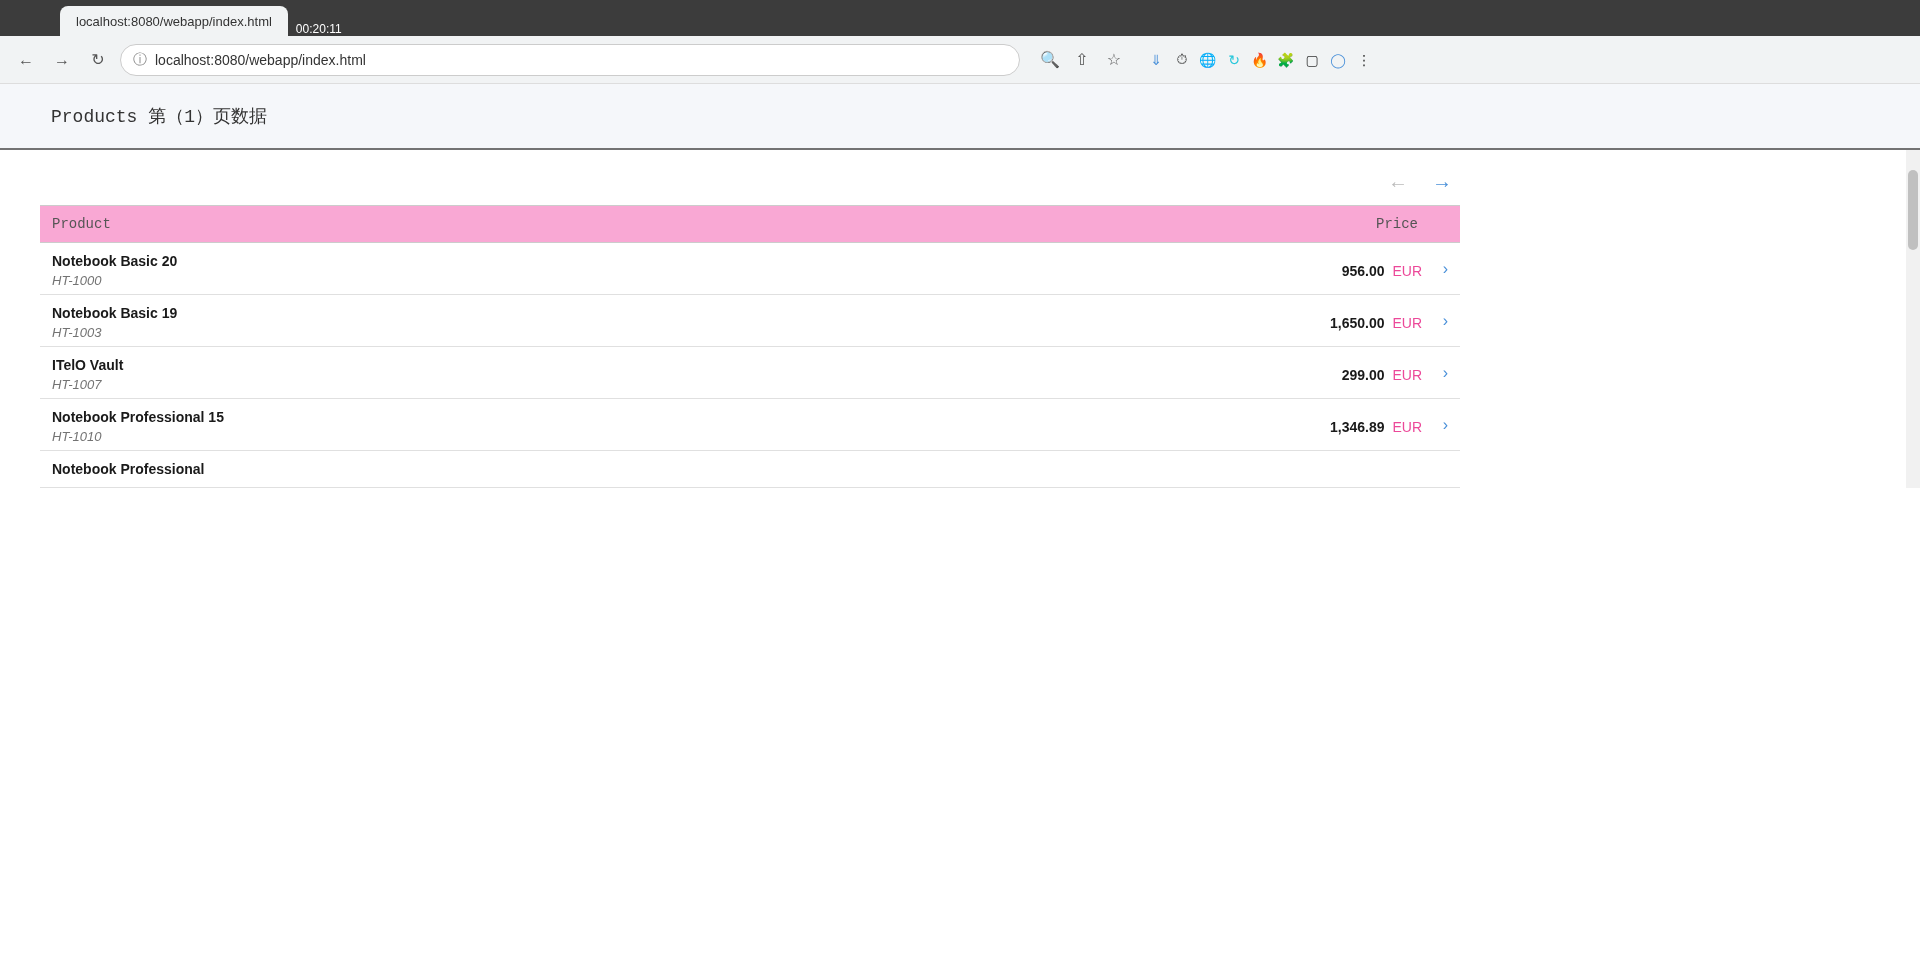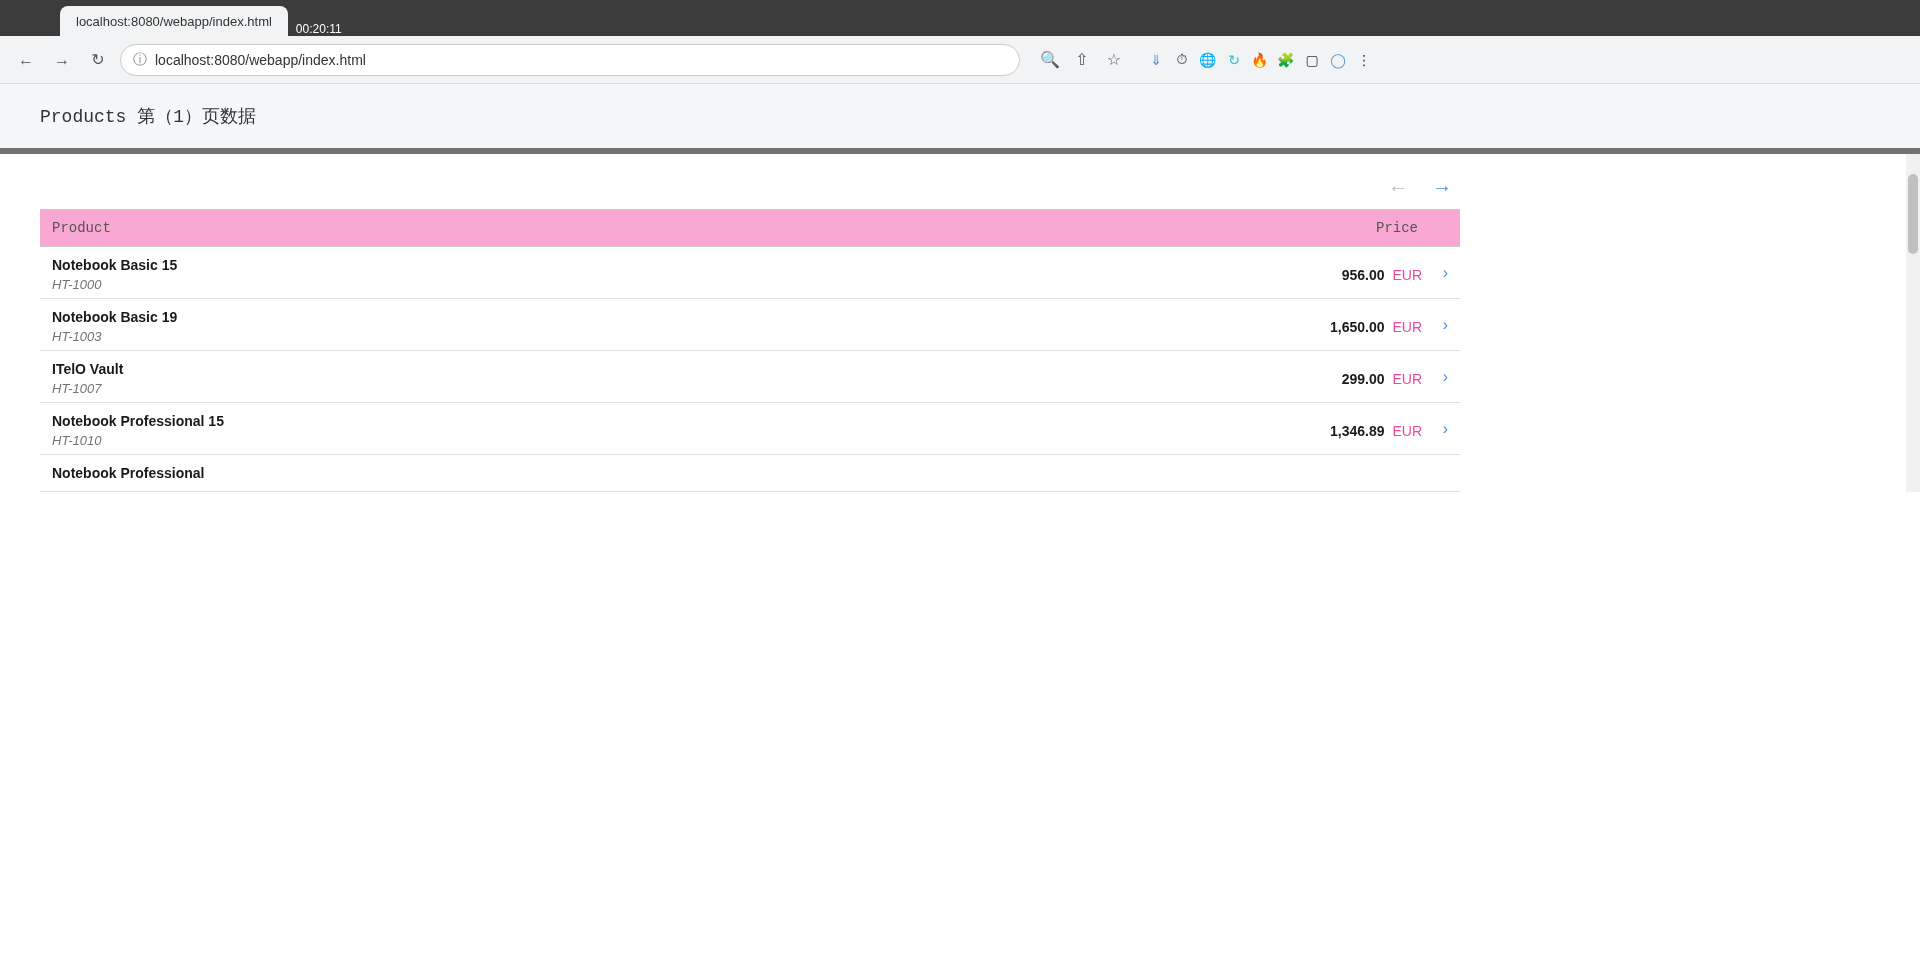--- a/index.html
+++ b/index.html
@@ -102,22 +102,22 @@
     .time-display {
       color: #fff;
       font-size: 12px;
       margin-left: 8px;
       white-space: nowrap;
     }
 
     
     .page-header {
       background: #f5f7fa;
-      padding: 20px 40px;
-      border-bottom: 6px solid #737373;
+      padding: 20px 51px;
+      border-bottom: 2px solid #737373;
     }
     .page-title {
       font-size: 18px;
       font-weight: normal;
       color: #333;
       font-family: 'Courier New', monospace;
     }
 
     .page-content {
       padding: 0 40px;
@@ -292,21 +292,21 @@
         <tr>
           <th>Product</th>
           <th class="price-col">Price</th>
           <th style="width:30px;"></th>
         </tr>
       </thead>
       <tbody id="product-tbody">
 
       <tr class="product-row">
             <td class="product-cell">
-              <span class="product-name">Notebook Basic 15</span>
+              <span class="product-name">Notebook Basic 20</span>
               <span class="product-id">HT-1000</span>
             </td>
             <td class="price-cell"><span class="price-amount">956.00</span><span class="price-currency"> EUR</span></td>
             <td class="chevron-cell">›</td>
           </tr>
           <tr class="product-row">
             <td class="product-cell">
               <span class="product-name">Notebook Basic 19</span>
               <span class="product-id">HT-1003</span>
             </td>

